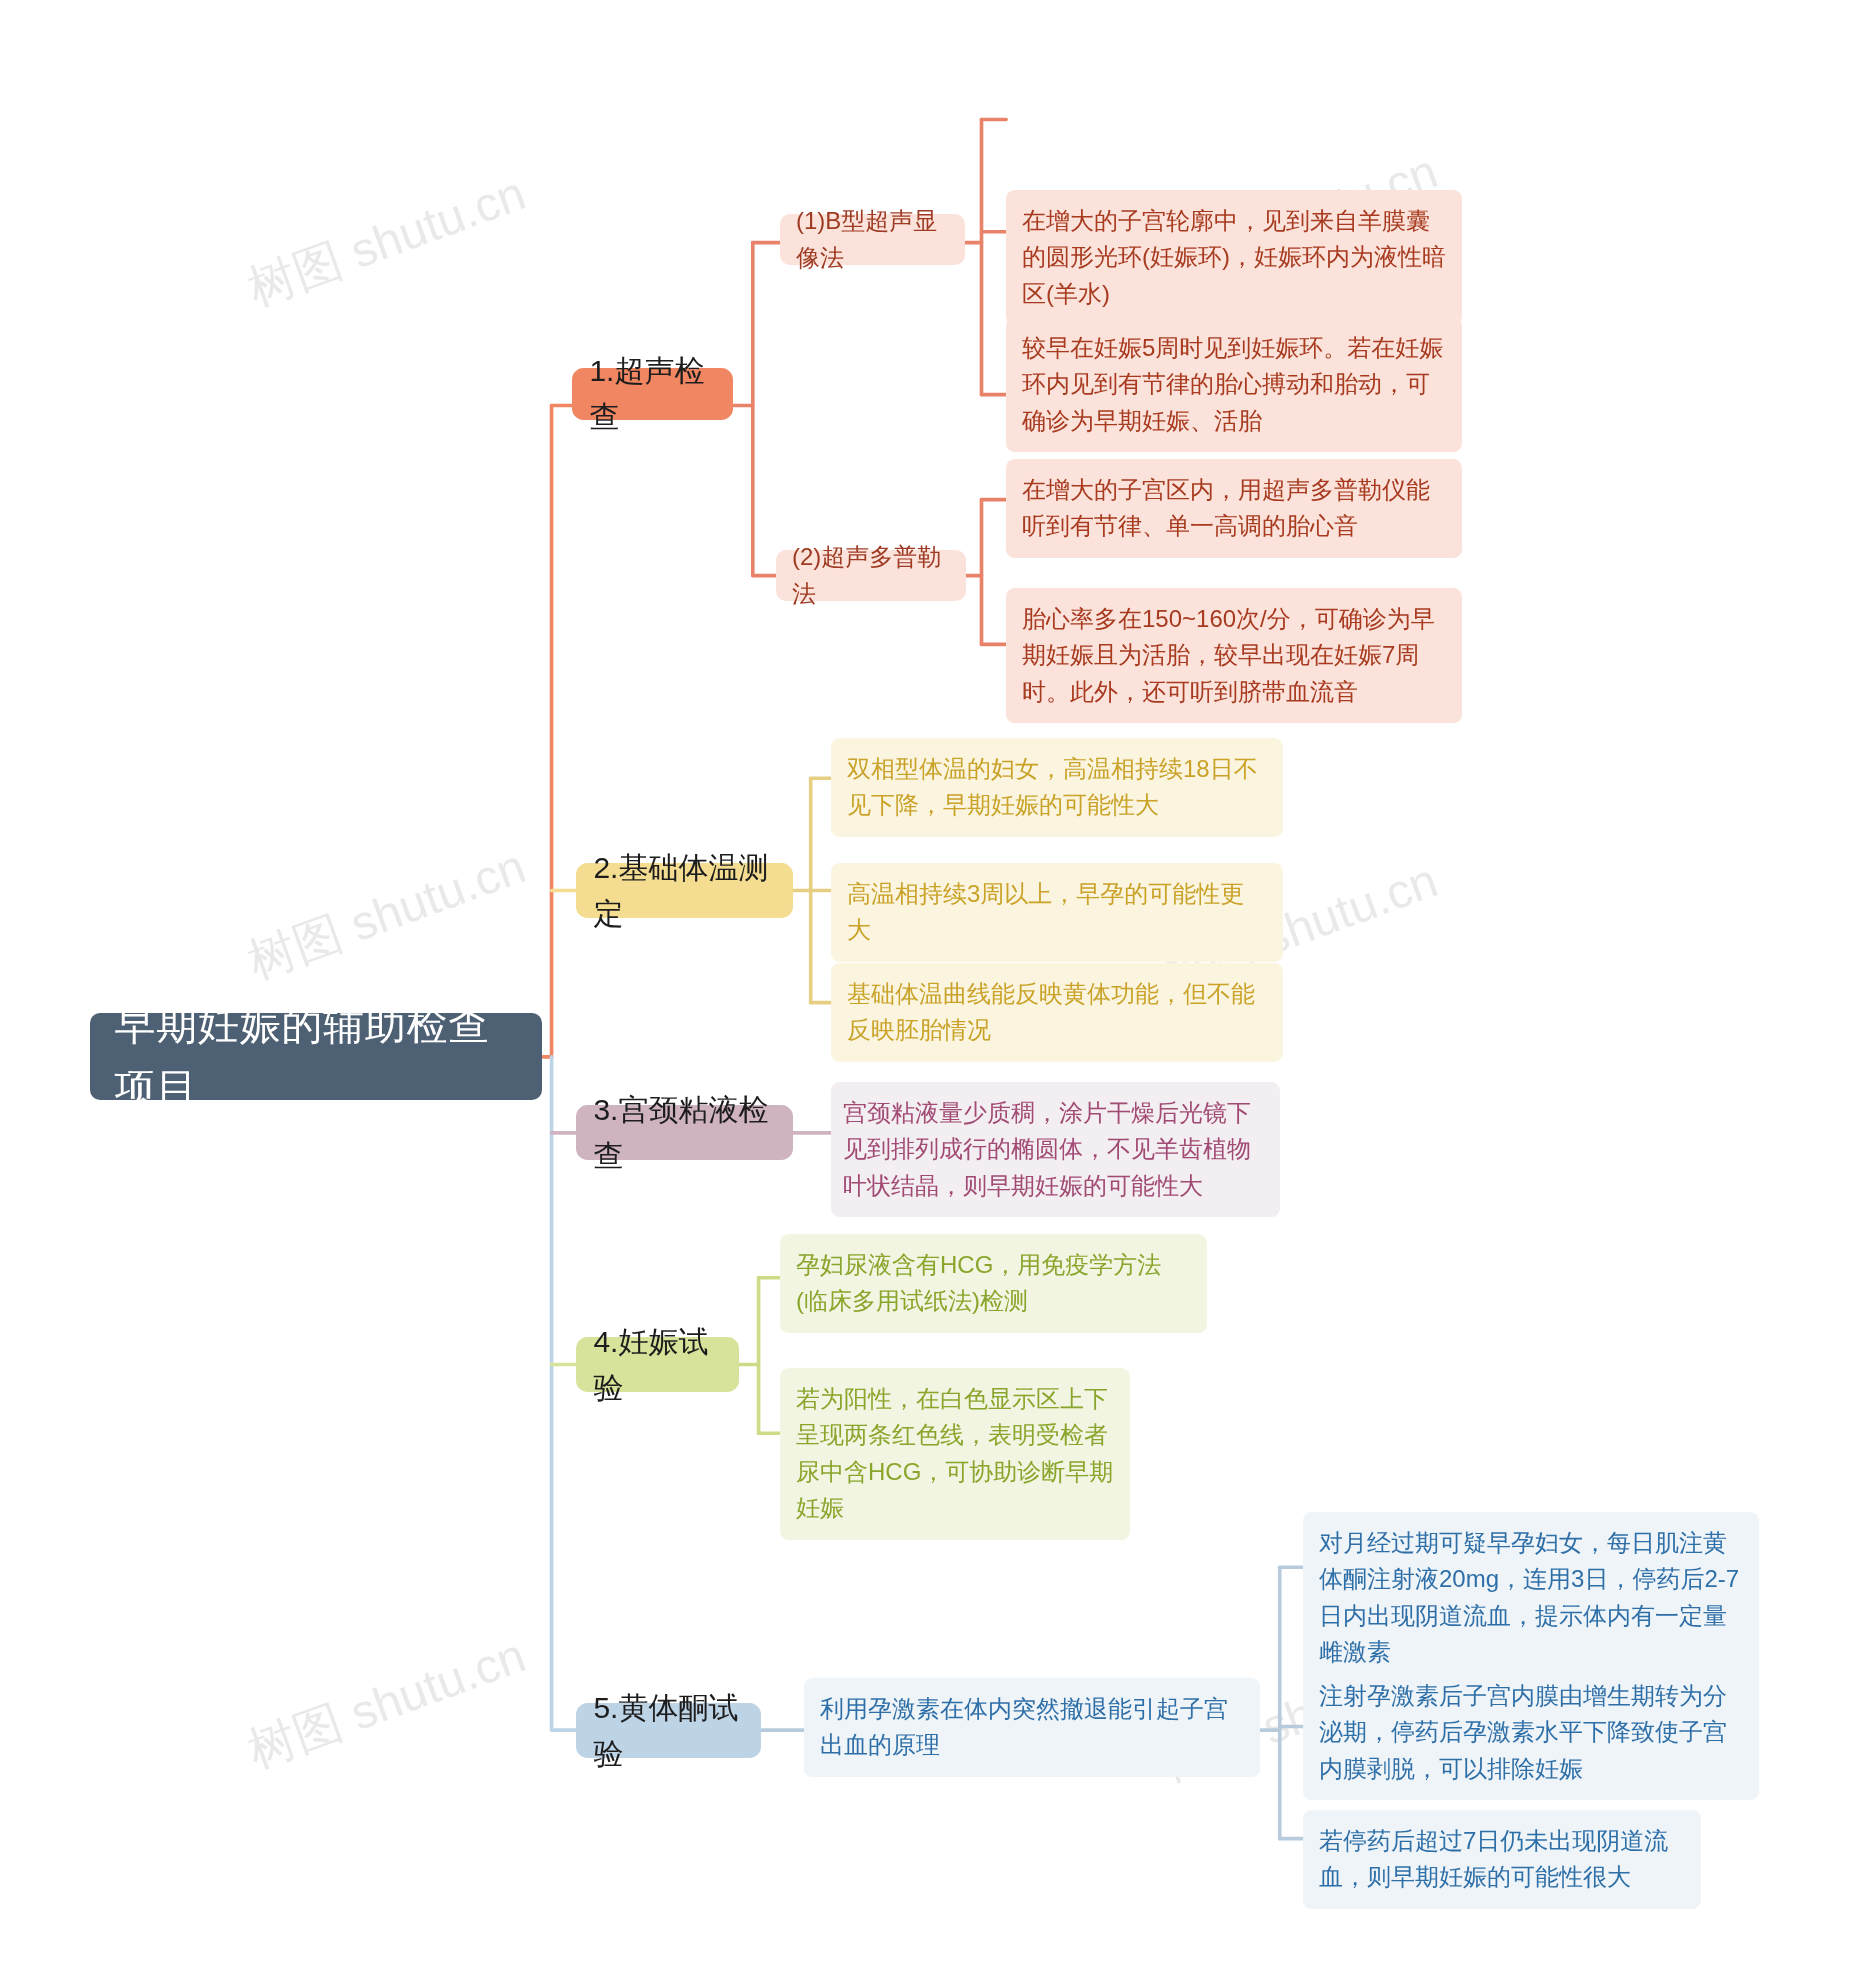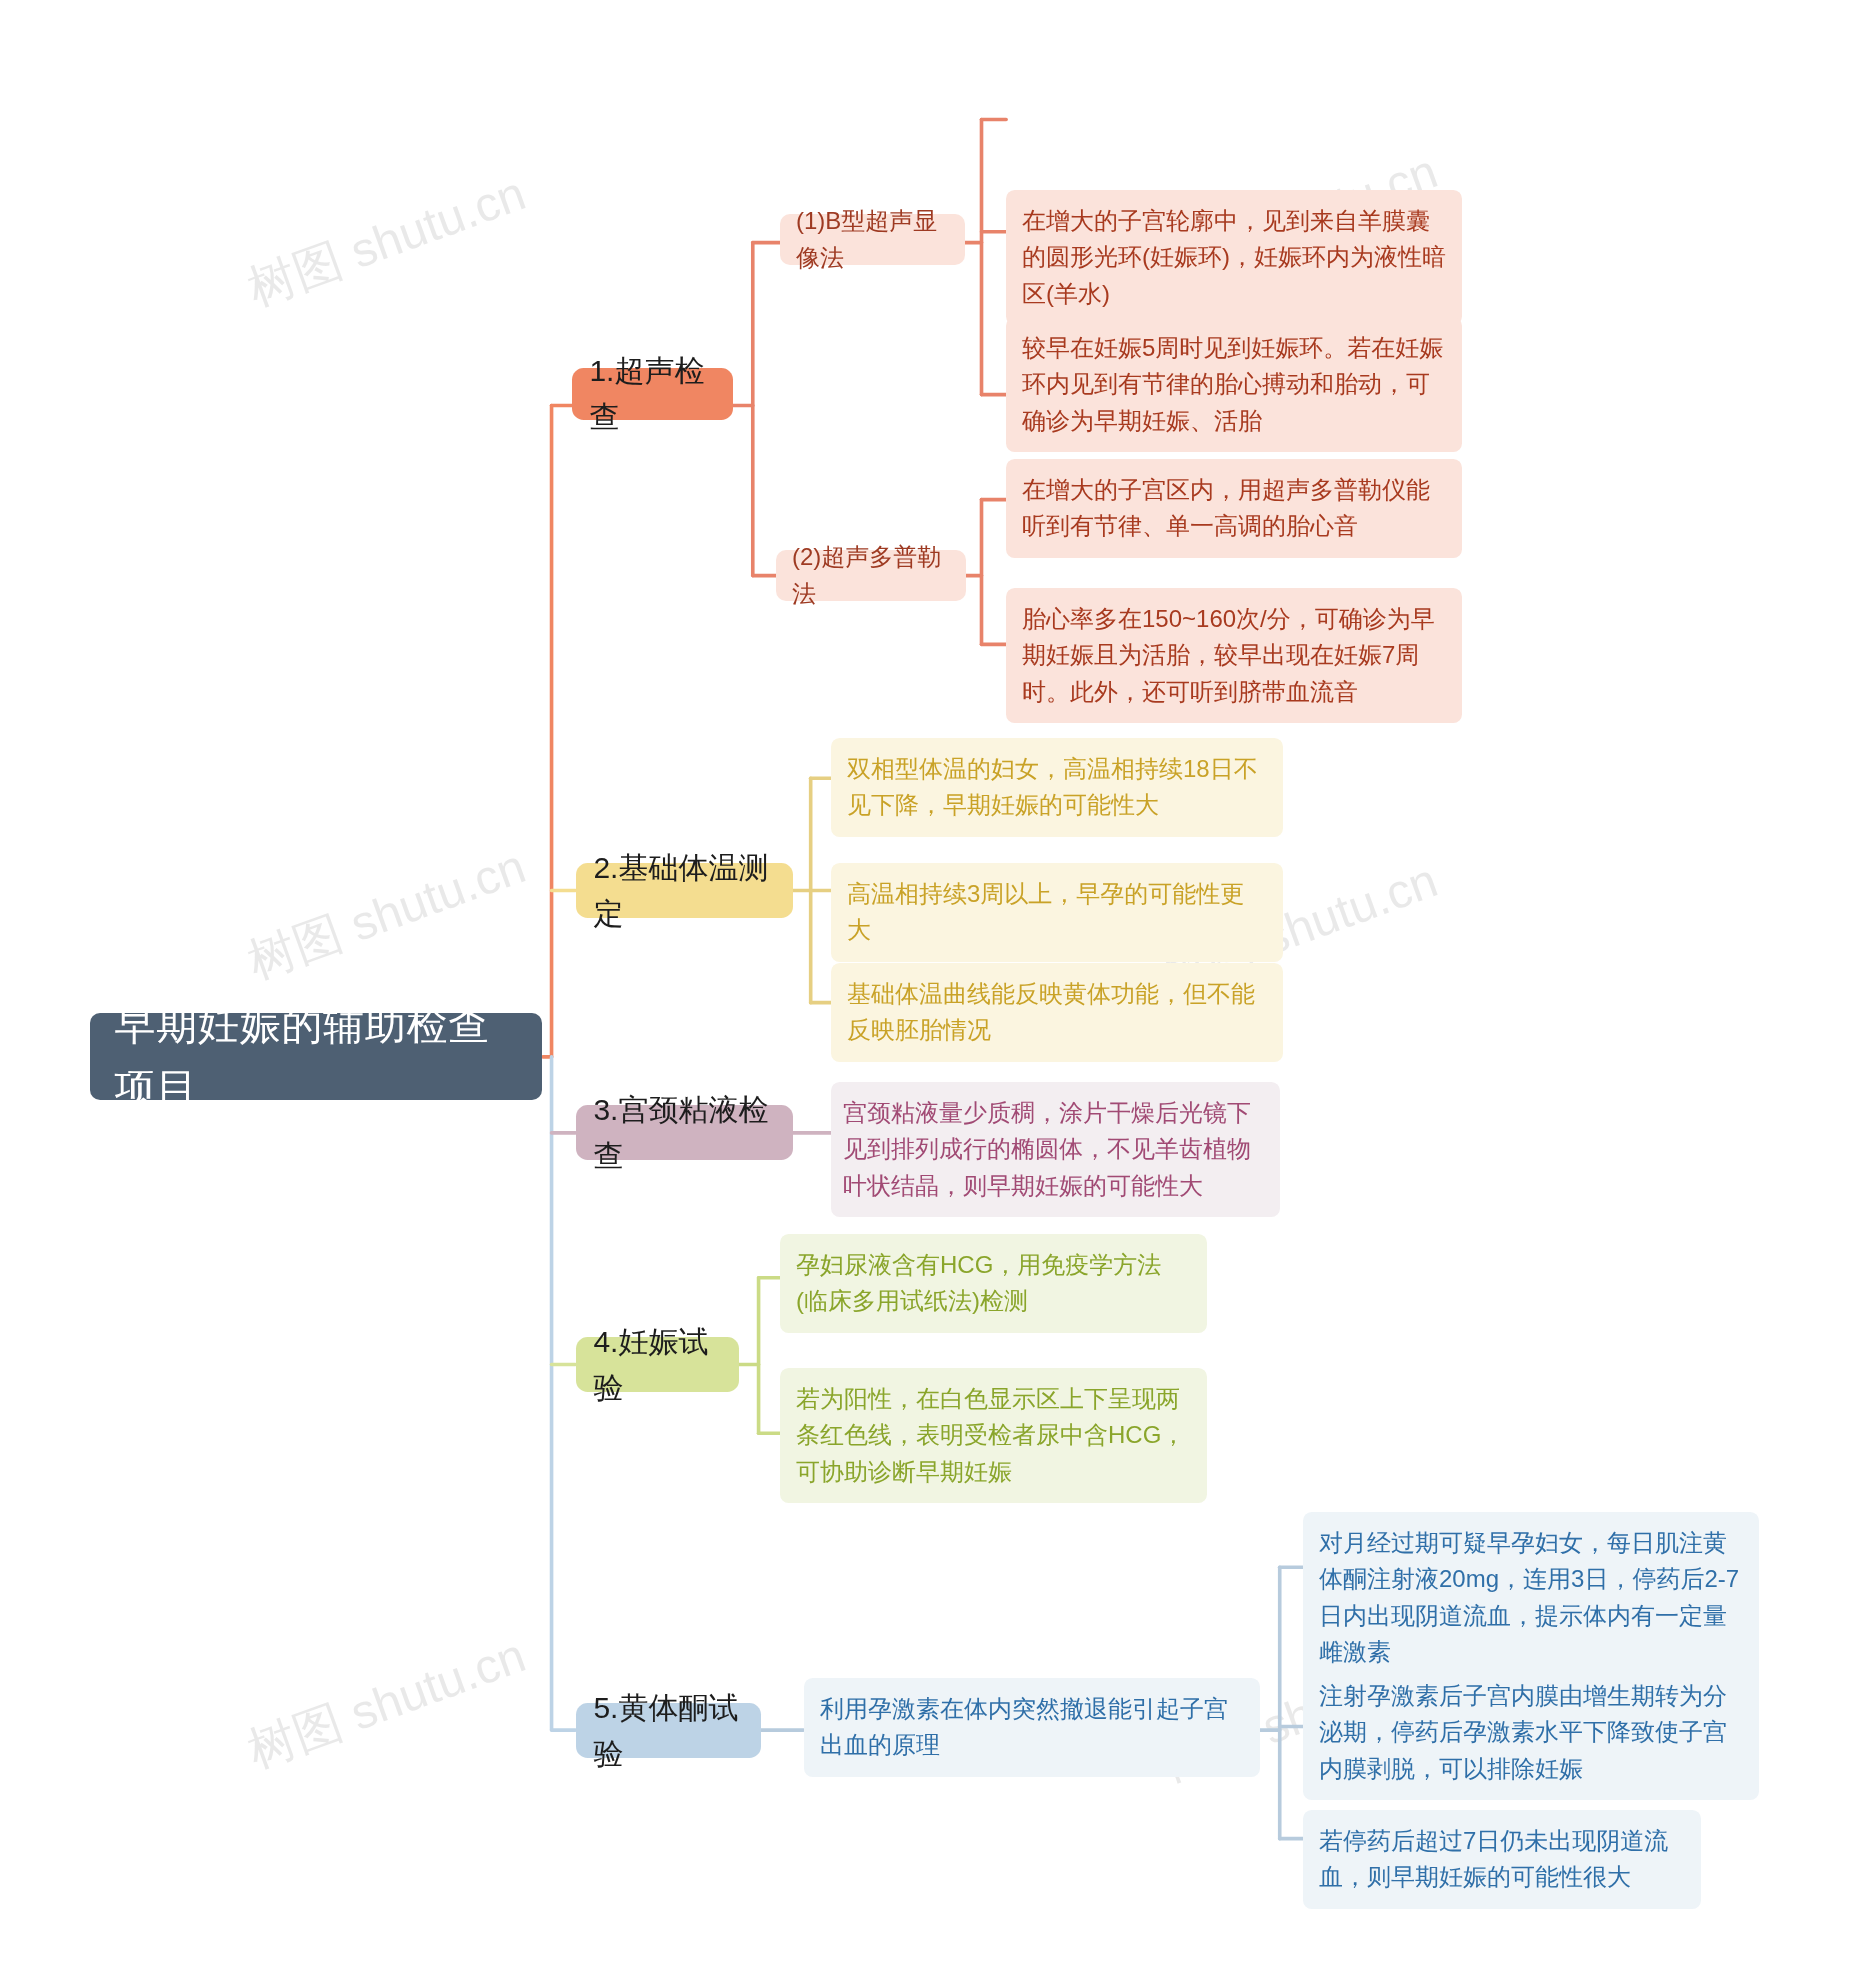--- a/index.html
+++ b/index.html
@@ -194,21 +194,21 @@
   <div class="node leaf leaf-yellow" style="left:831px; top:863px; width:452px; min-height:52px;">高温相持续3周以上，早孕的可能性更大</div>
   <div class="node leaf leaf-yellow" style="left:831px; top:963px; width:452px; min-height:84px;">基础体温曲线能反映黄体功能，但不能反映胚胎情况</div>
 
   <div class="node topic topic-3" style="left:576px; top:1105px; width:217px; height:55px;">3.宫颈粘液检查</div>
 
   <div class="node leaf leaf-purple" style="left:831px; top:1082px; width:449px; min-height:122px;padding-left:12px;">宫颈粘液量少质稠，涂片干燥后光镜下见到排列成行的椭圆体，不见羊齿植物叶状结晶，则早期妊娠的可能性大</div>
 
   <div class="node topic topic-4" style="left:576px; top:1337px; width:163px; height:55px;">4.妊娠试验</div>
 
   <div class="node leaf leaf-green" style="left:780px; top:1234px; width:427px; min-height:84px;">孕妇尿液含有HCG，用免疫学方法(临床多用试纸法)检测</div>
-  <div class="node leaf leaf-green" style="left:780px; top:1368px; width:427px; min-height:122px;">若为阳性，在白色显示区上下呈现两条红色线，表明受检者尿中含HCG，可协助诊断早期妊娠</div>
+  <div class="node leaf leaf-green" style="left:780px; top:1368px; width:350px; min-height:122px;">若为阳性，在白色显示区上下呈现两条红色线，表明受检者尿中含HCG，可协助诊断早期妊娠</div>
 
   <div class="node topic topic-5" style="left:576px; top:1703px; width:185px; height:55px;">5.黄体酮试验</div>
 
   <div class="node leaf leaf-blue" style="left:804px; top:1678px; width:456px; min-height:84px;">利用孕激素在体内突然撤退能引起子宫出血的原理</div>
 
   <div class="node leaf leaf-blue" style="left:1303px; top:1512px; width:456px; min-height:122px;">对月经过期可疑早孕妇女，每日肌注黄体酮注射液20mg，连用3日，停药后2-7日内出现阴道流血，提示体内有一定量雌激素</div>
   <div class="node leaf leaf-blue" style="left:1303px; top:1665px; width:456px; min-height:122px;">注射孕激素后子宫内膜由增生期转为分泌期，停药后孕激素水平下降致使子宫内膜剥脱，可以排除妊娠</div>
   <div class="node leaf leaf-blue" style="left:1303px; top:1810px; width:398px; min-height:84px;">若停药后超过7日仍未出现阴道流血，则早期妊娠的可能性很大</div>
 
 </div>

